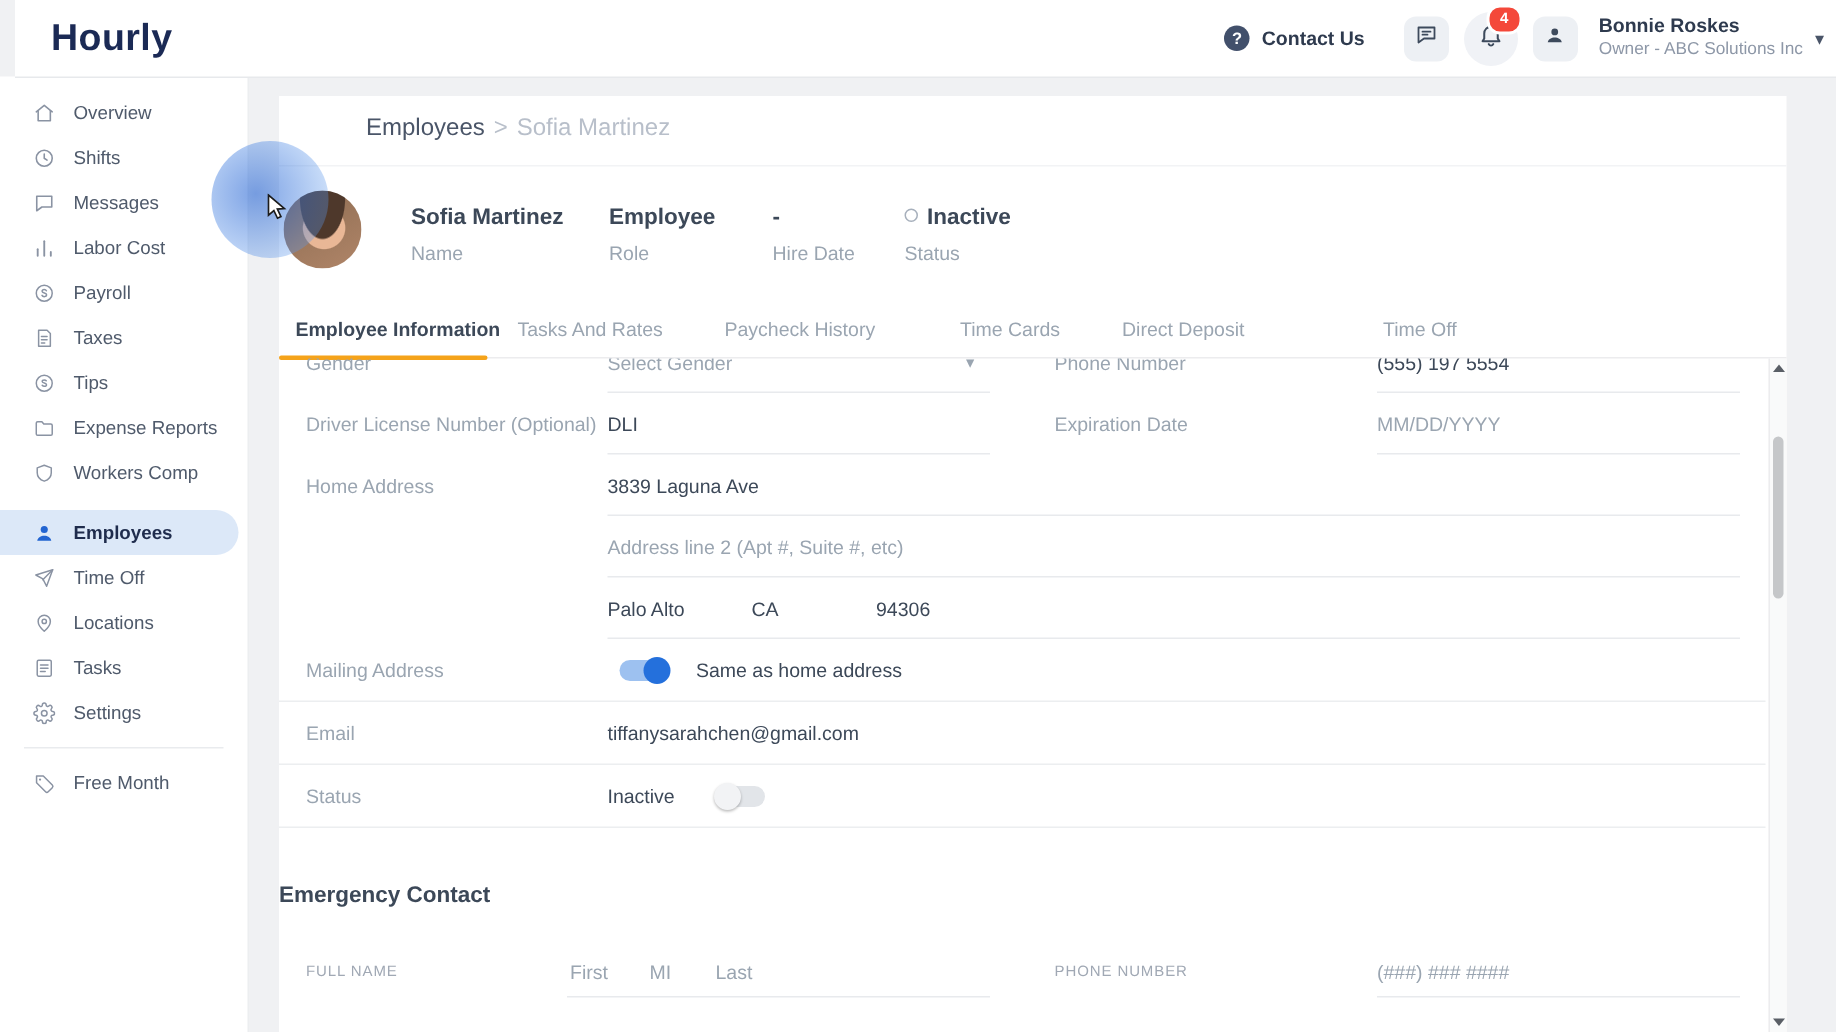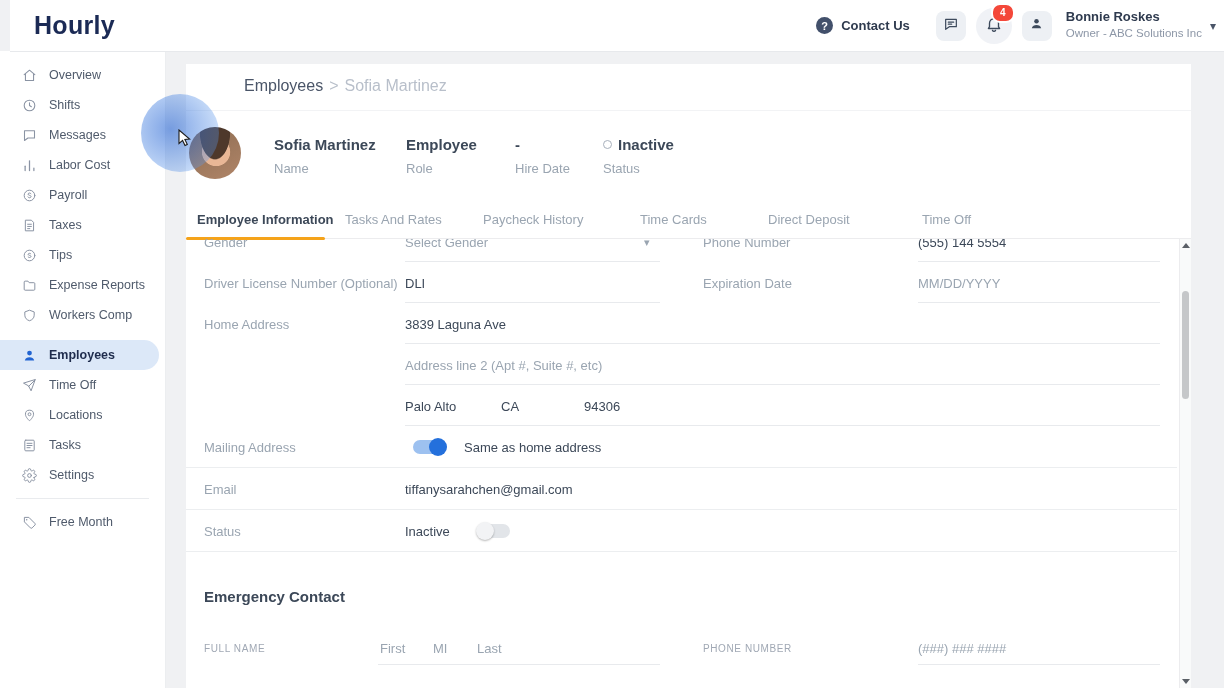--- a/index.html
+++ b/index.html
@@ -69,21 +69,21 @@
   .ul{position:absolute;bottom:0;height:1px;background:#e8eaed;}
   .sep{position:absolute;bottom:0;left:0;width:991px;height:1px;background:#eceef0;}
 
   .toggle{position:absolute;top:50%;transform:translateY(-50%);width:32px;height:14px;border-radius:7px;cursor:pointer;}
   .toggle .knob{position:absolute;width:18px;height:18px;border-radius:50%;top:-2px;}
   .toggle.on{background:#9dc1f0;}
   .toggle.on .knob{right:-2px;background:#2470dc;}
   .toggle.off{background:#e2e5e9;}
   .toggle.off .knob{left:-2px;background:#f2f3f5;box-shadow:0 1px 2px rgba(0,0,0,.28);}
 
-  .section-heading{margin-top:36px;height:21px;padding-left:18px;font-size:15px;font-weight:700;color:#3c4858;}
+  .section-heading{margin-top:36px;height:21px;font-size:15px;font-weight:700;color:#3c4858;}
   .em-row{position:relative;height:50px;margin-top:14px;}
   .lab-sm{position:absolute;top:50%;transform:translateY(-50%);font-size:10px;letter-spacing:.6px;color:#a0a8b4;}
 
   
   .vscroll{position:absolute;right:0;top:175px;width:12px;bottom:0;background:#f9fafa;border-left:1px solid #ececee;box-sizing:border-box;}
   .scroll-arrow{position:absolute;left:50%;transform:translateX(-50%);width:0;height:0;border-left:4px solid transparent;border-right:4px solid transparent;}
   .scroll-arrow.up{top:4px;border-bottom:5px solid #5a5f66;}
   .scroll-arrow.down{bottom:4px;border-top:5px solid #5a5f66;}
   .scroll-thumb{position:absolute;left:2px;top:52px;width:7px;height:108px;border-radius:4px;background:#c5c7c9;}
 
@@ -292,34 +292,34 @@
         <div class="hf-main"><span class="status-dot"></span><span>Inactive</span></div>
         <div class="hf-sub">Status</div>
       </div>
     </div>
 
     <div class="tabs">
       <span class="tab active" style="left:11px">Employee Information</span>
       <span class="tab" style="left:159px">Tasks And Rates</span>
       <span class="tab" style="left:297px">Paycheck History</span>
       <span class="tab" style="left:454px">Time Cards</span>
-      <span class="tab" style="left:582px">Direct Deposit</span>
+      <span class="tab" style="left:562px">Direct Deposit</span>
       <span class="tab" style="left:736px">Time Off</span>
       <span class="tab-underline"></span>
     </div>
 
     <div class="form-viewport">
       <div class="form-inner">
 
         <div class="fr">
           <span class="lab" style="left:18px">Gender</span>
           <span class="val ph" style="left:219px">Select Gender</span>
           <span class="caret" style="left:458px">▾</span>
           <span class="lab" style="left:517px">Phone Number</span>
-          <span class="val" style="left:732px">(555) 144 5554</span>
+          <span class="val" style="left:732px">(555) 197 5554</span>
           <i class="ul" style="left:219px;width:255px"></i>
             <i class="ul" style="left:732px;width:242px"></i>
         </div>
 
         <div class="fr">
           <span class="lab" style="left:18px">Driver License Number (Optional)</span>
           <span class="val" style="left:219px">DLI</span>
           <span class="lab" style="left:517px">Expiration Date</span>
           <span class="val ph" style="left:732px">MM/DD/YYYY</span>
           <i class="ul" style="left:219px;width:255px"></i>

